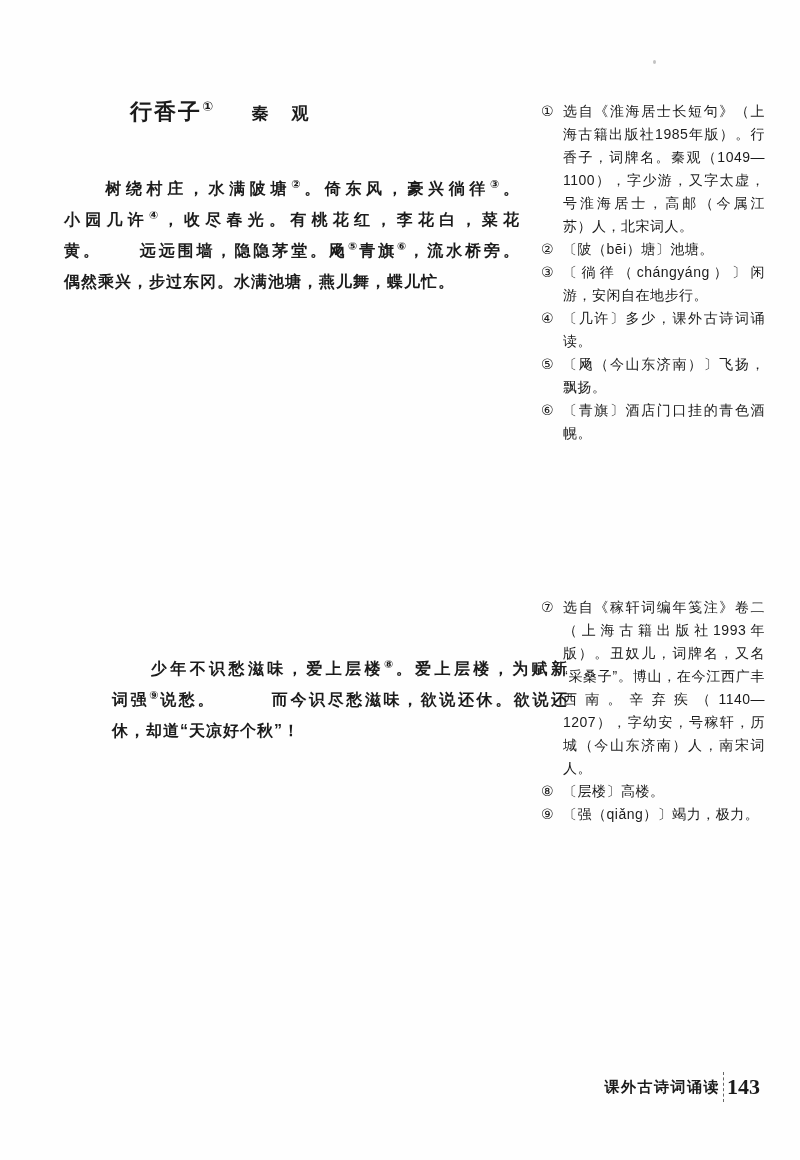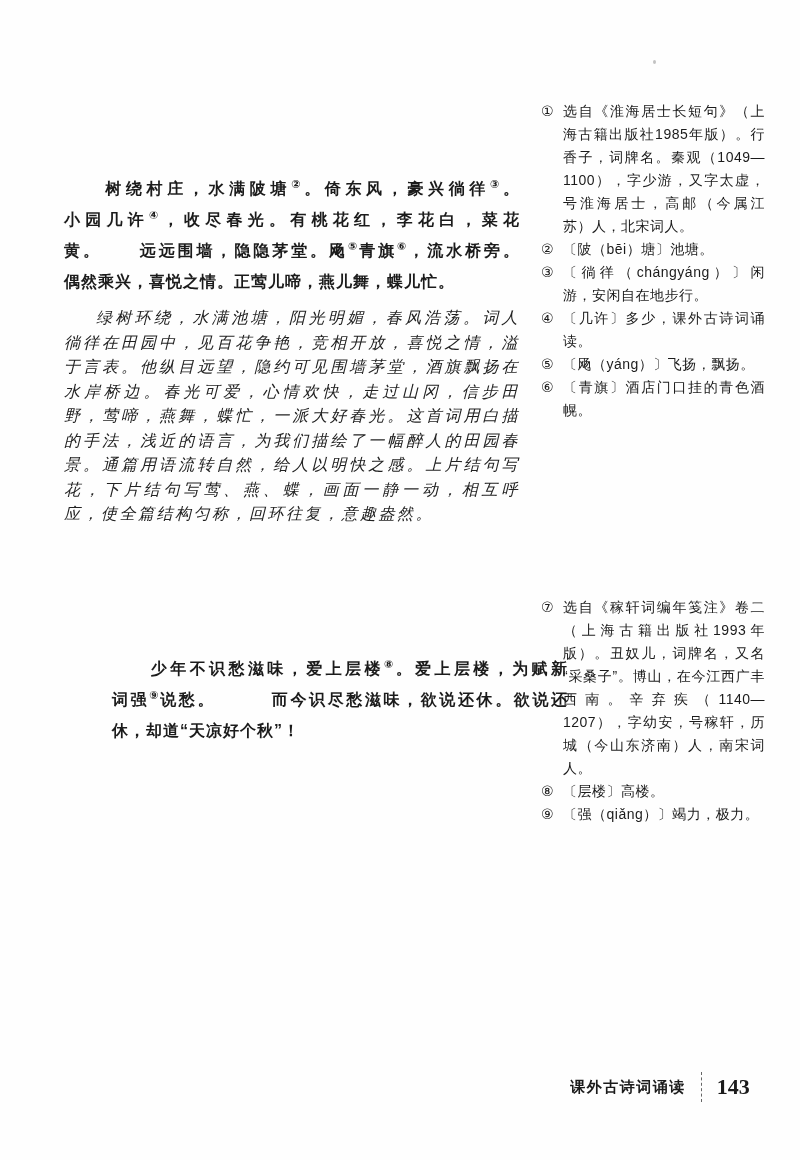--- a/index.html
+++ b/index.html
@@ -97,22 +97,22 @@
   }
 
   
   .footer {
     position: absolute;
     top: 1072px;
     left: 560px;
     width: 200px;
     display: flex;
     align-items: center;
-    justify-content: center;
-    gap: 15px;
+    justify-content: flex-end;
+    gap: 3px;
   }
   .footer-label {
     font-size: 15px;
     font-weight: bold;
     letter-spacing: 1.5px;
   }
   .footer-divider {
     width: 0;
     height: 30px;
     border-left: 1.5px dashed #666;
@@ -135,29 +135,32 @@
     border-radius: 50%;
   }
 </style>
 </head>
 <body>
 
 <div class="page">
 
   <div class="speck"></div>
 
+  <div class="title-row t1">
+    <span class="title-word"><span>行香子</span><sup class="sup-note">①</sup></span>
+    <span class="title-author">秦　观</span>
+  </div>
 
   <div class="poem p1">
       <div class="poem-line just">　　树绕村庄，水满陂塘<sup class="sup-note">②</sup>。倚东风，豪兴徜徉<sup class="sup-note">③</sup>。</div>
       <div class="poem-line just">小园几许<sup class="sup-note">④</sup>，收尽春光。有桃花红，李花白，菜花</div>
       <div class="poem-line just">黄。　　远远围墙，隐隐茅堂。飏<sup class="sup-note">⑤</sup>青旗<sup class="sup-note">⑥</sup>，流水桥旁。</div>
-      <div class="poem-line">偶然乘兴，喜悦之情。正莺儿啼，燕儿舞，蝶儿忙。</div>
-    </div>
-
-  <div class="analysis a1">绿树环绕，水满池塘，阳光明媚，春风浩荡。词人徜徉在田园中，见百花争艳，竞相开放，喜悦之情，溢于言表。他纵目远望，隐约可见围墙茅堂，酒旗飘扬在水岸桥边。春光可爱，心情欢快，走过山冈，信步田野，莺啼，燕舞，蝶忙，一派大好春光。这首词用白描的手法，浅近的语言，为我们描绘了一幅醉人的田园春景。通篇用语流转自然，给人以明快之感。上片结句写花，下片结句写莺、燕、蝶，画面一静一动，相互呼应，使全篇结构匀称，回环往复，意趣盎然。</div>
+      <div class="poem-line">偶然乘兴，步过东冈。水满池塘，燕儿舞，蝶儿忙。</div>
+    </div>
+
 
 
   <div class="poem p2">
       <div class="poem-line just">　　少年不识愁滋味，爱上层楼<sup class="sup-note">⑧</sup>。爱上层楼，为赋新</div>
       <div class="poem-line just">词强<sup class="sup-note">⑨</sup>说愁。　　　而今识尽愁滋味，欲说还休。欲说还</div>
       <div class="poem-line">休，却道“天凉好个秋”！</div>
     </div>
 
 
   <div class="notes n1">
@@ -172,21 +175,21 @@
       <div class="note-item">
         <span class="note-num">③</span>
         <span class="note-text">〔徜徉（chángyáng）〕闲游，安闲自在地步行。</span>
       </div>
       <div class="note-item">
         <span class="note-num">④</span>
         <span class="note-text">〔几许〕多少，课外古诗词诵读。</span>
       </div>
       <div class="note-item">
         <span class="note-num">⑤</span>
-        <span class="note-text">〔飏（yáng）〕飞扬，飘扬。</span>
+        <span class="note-text">〔飏（今山东济南）〕飞扬，飘扬。</span>
       </div>
       <div class="note-item">
         <span class="note-num">⑥</span>
         <span class="note-text">〔青旗〕酒店门口挂的青色酒幌。</span>
       </div>
     </div>
   <div class="notes n2">
       <div class="note-item">
         <span class="note-num">⑦</span>
         <span class="note-text">选自《稼轩词编年笺注》卷二（上海古籍出版社1993年版）。丑奴儿，词牌名，又名“采桑子”。博山，在今江西广丰西南。辛弃疾（1140—1207），字幼安，号稼轩，历城（今山东济南）人，南宋词人。</span>

